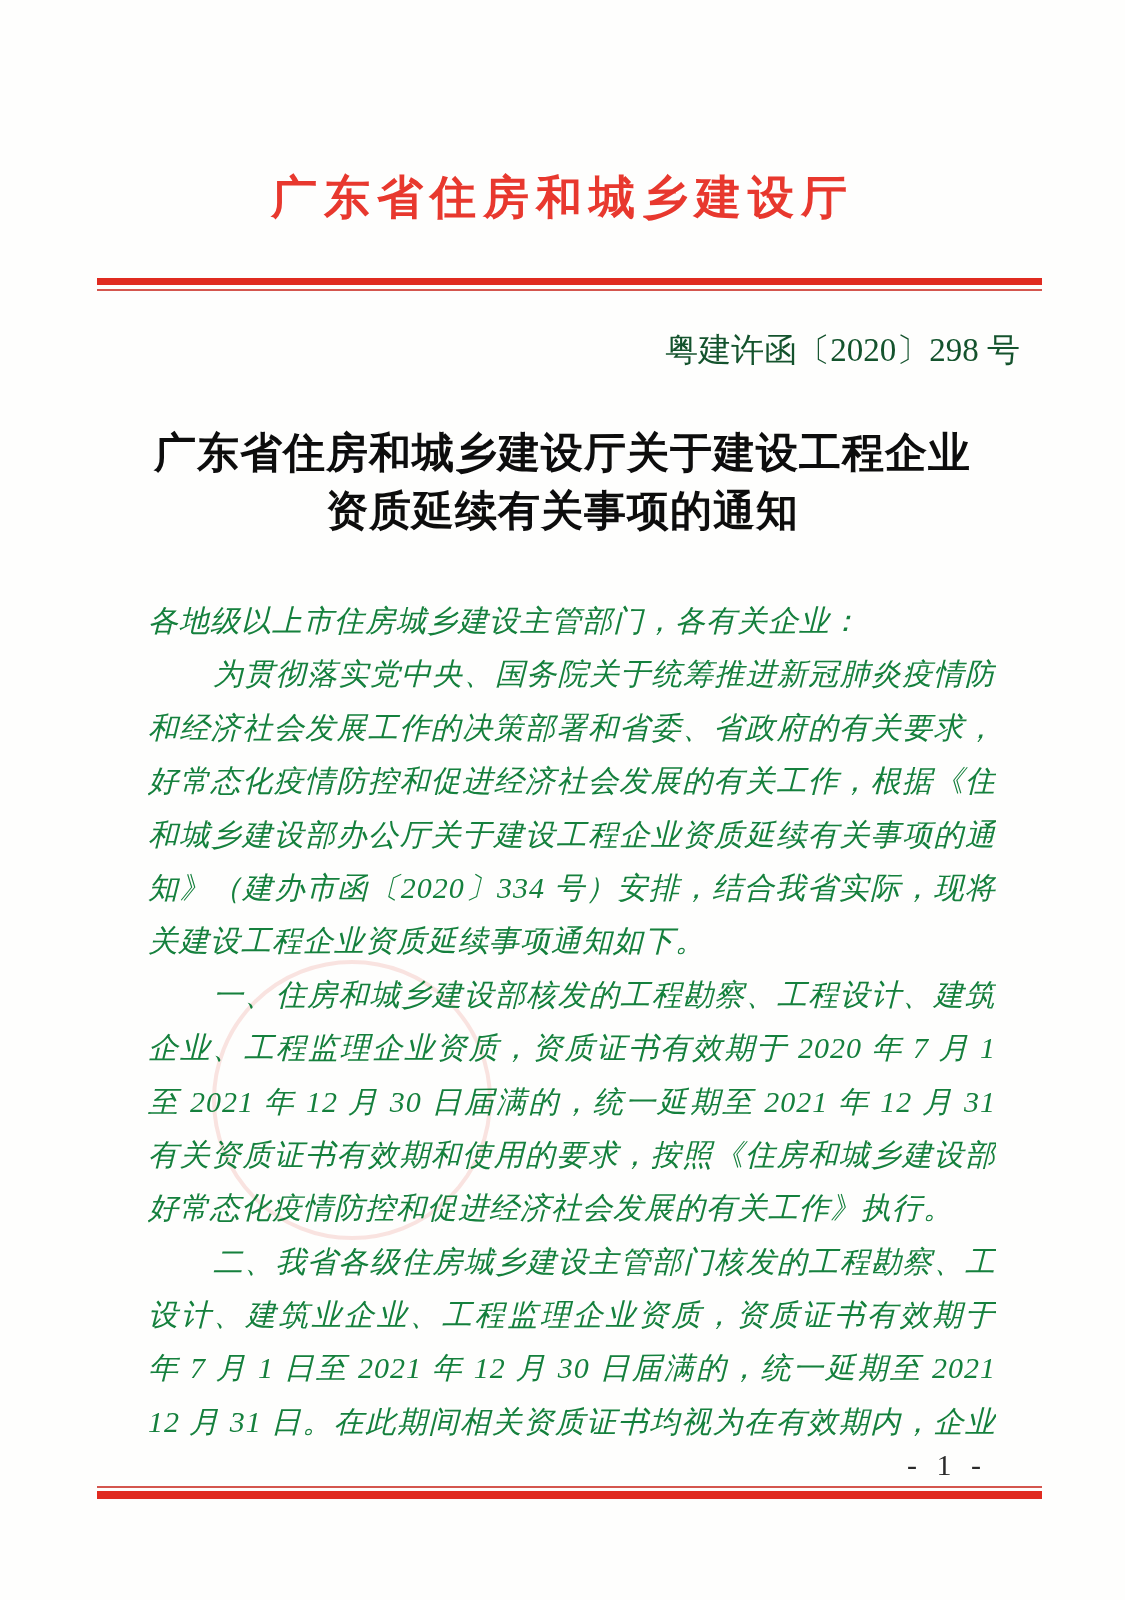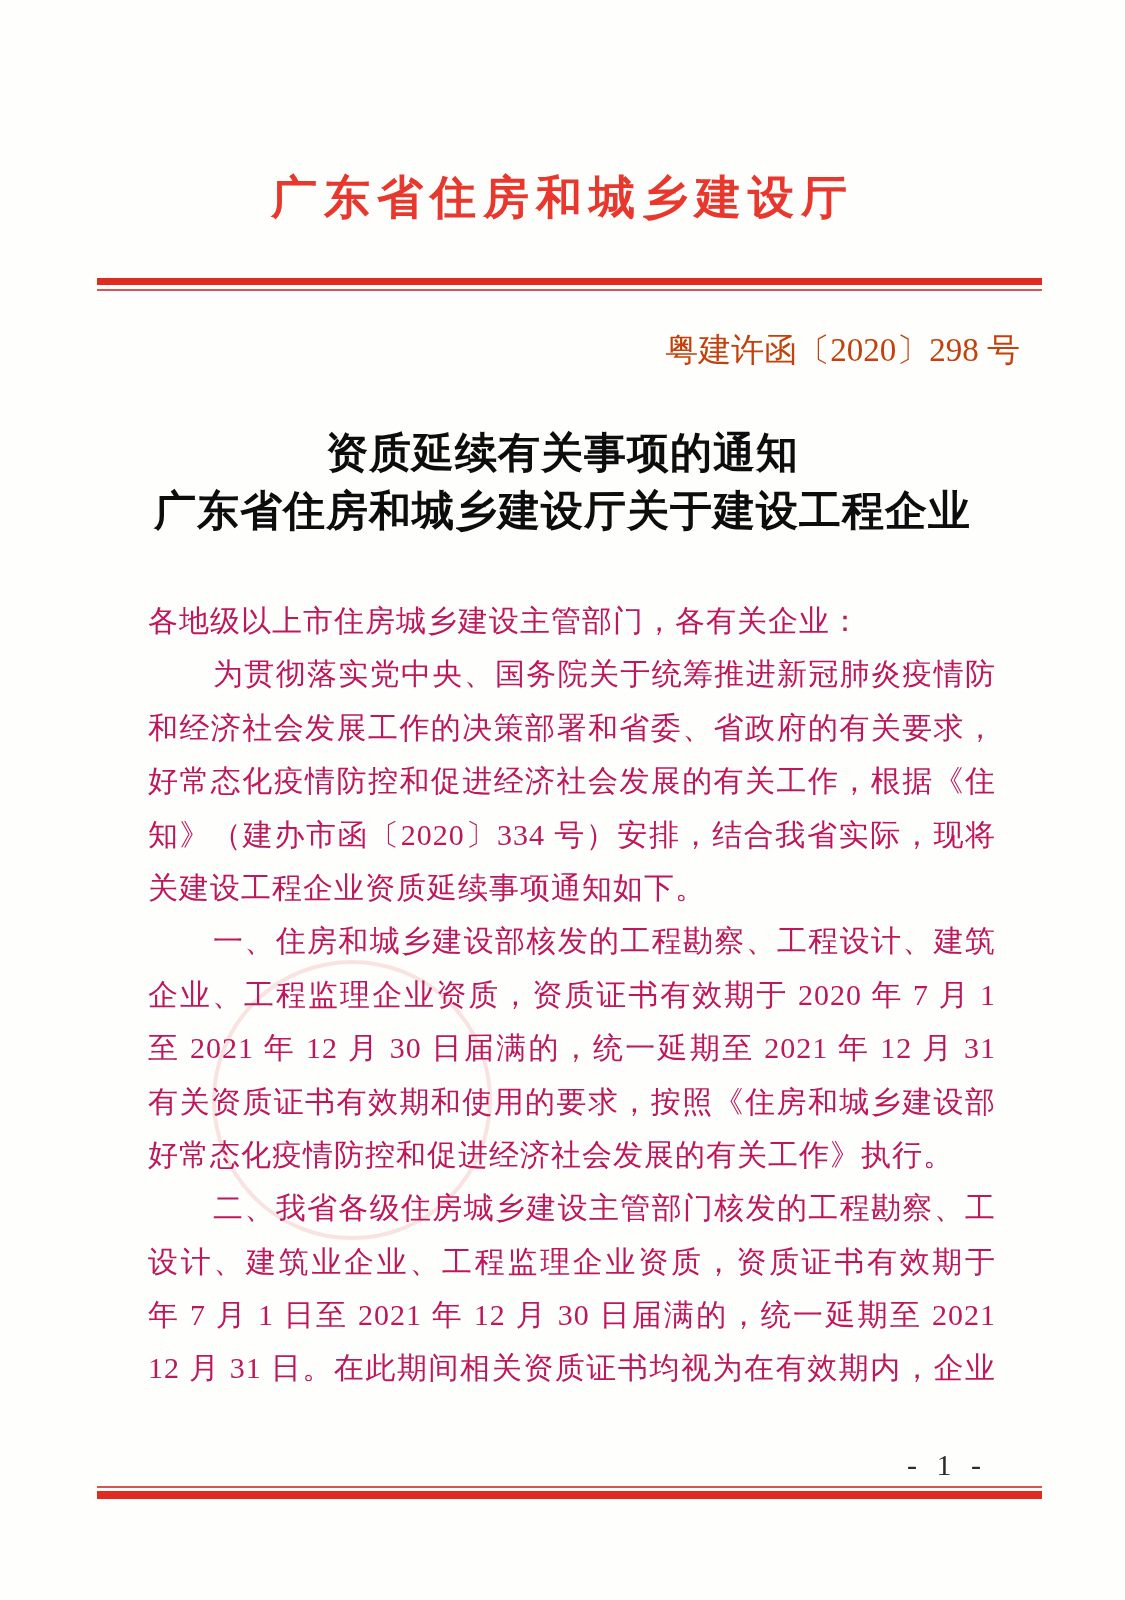--- a/index.html
+++ b/index.html
@@ -42,21 +42,21 @@
   .rule.header-thin  { top: 289px; }
   .rule.footer-thin  { top: 1486px; }
   .rule.footer-thick { top: 1491px; height: 8px; }
 
   .doc-number {
     position: absolute;
     top: 328px;
     right: 105px;
     font-size: 33px;
     line-height: 44px;
-    color: #c2410c;
+    color: #14532d;
     white-space: nowrap;
   }
 
   .doc-title {
     position: absolute;
     top: 424px;
     left: 0;
     width: 100%;
     text-align: center;
     font-size: 42px;
@@ -65,21 +65,22 @@
     color: #0d0d0d;
     letter-spacing: 1px;
   }
 
   .body-text {
     position: absolute;
     top: 594px;
     left: 148px;
     width: 848px;
     font-size: 30px;
-    color: #be185d;
+    color: #15803d;
+    font-style: italic;
   }
   .line {
     height: 53.4px;
     line-height: 53.4px;
     letter-spacing: 1px;
     overflow: hidden;
   }
   .line.justify {
     text-align: justify;
     text-align-last: justify;
@@ -115,31 +116,32 @@
 <div class="page">
 
   <div class="header-title">广东省住房和城乡建设厅</div>
 
   <div class="rule thick header-thick"></div>
   <div class="rule thin header-thin"></div>
 
   <div class="doc-number">粤建许函〔2020〕298 号</div>
 
   <div class="doc-title">
+    <div>广东省住房和城乡建设厅关于建设工程企业</div>
     <div>资质延续有关事项的通知</div>
-    <div>广东省住房和城乡建设厅关于建设工程企业</div>
   </div>
 
   <div class="seal-mark"></div>
 
   <div class="body-text">
     <div class="line">各地级以上市住房城乡建设主管部门，各有关企业：</div>
     <div class="line indent justify">为贯彻落实党中央、国务院关于统筹推进新冠肺炎疫情防控</div>
     <div class="line justify">和经济社会发展工作的决策部署和省委、省政府的有关要求，做</div>
     <div class="line justify">好常态化疫情防控和促进经济社会发展的有关工作，根据《住房</div>
+    <div class="line justify">和城乡建设部办公厅关于建设工程企业资质延续有关事项的通</div>
     <div class="line justify">知》（建办市函〔2020〕334 号）安排，结合我省实际，现将有</div>
     <div class="line">关建设工程企业资质延续事项通知如下。</div>
     <div class="line indent justify">一、住房和城乡建设部核发的工程勘察、工程设计、建筑业</div>
     <div class="line justify">企业、工程监理企业资质，资质证书有效期于 2020 年 7 月 1 日</div>
     <div class="line justify">至 2021 年 12 月 30 日届满的，统一延期至 2021 年 12 月 31 日。</div>
     <div class="line justify">有关资质证书有效期和使用的要求，按照《住房和城乡建设部办</div>
     <div class="line">好常态化疫情防控和促进经济社会发展的有关工作》执行。</div>
     <div class="line indent justify">二、我省各级住房城乡建设主管部门核发的工程勘察、工程</div>
     <div class="line justify">设计、建筑业企业、工程监理企业资质，资质证书有效期于 2020</div>
     <div class="line justify">年 7 月 1 日至 2021 年 12 月 30 日届满的，统一延期至 2021 年</div>

